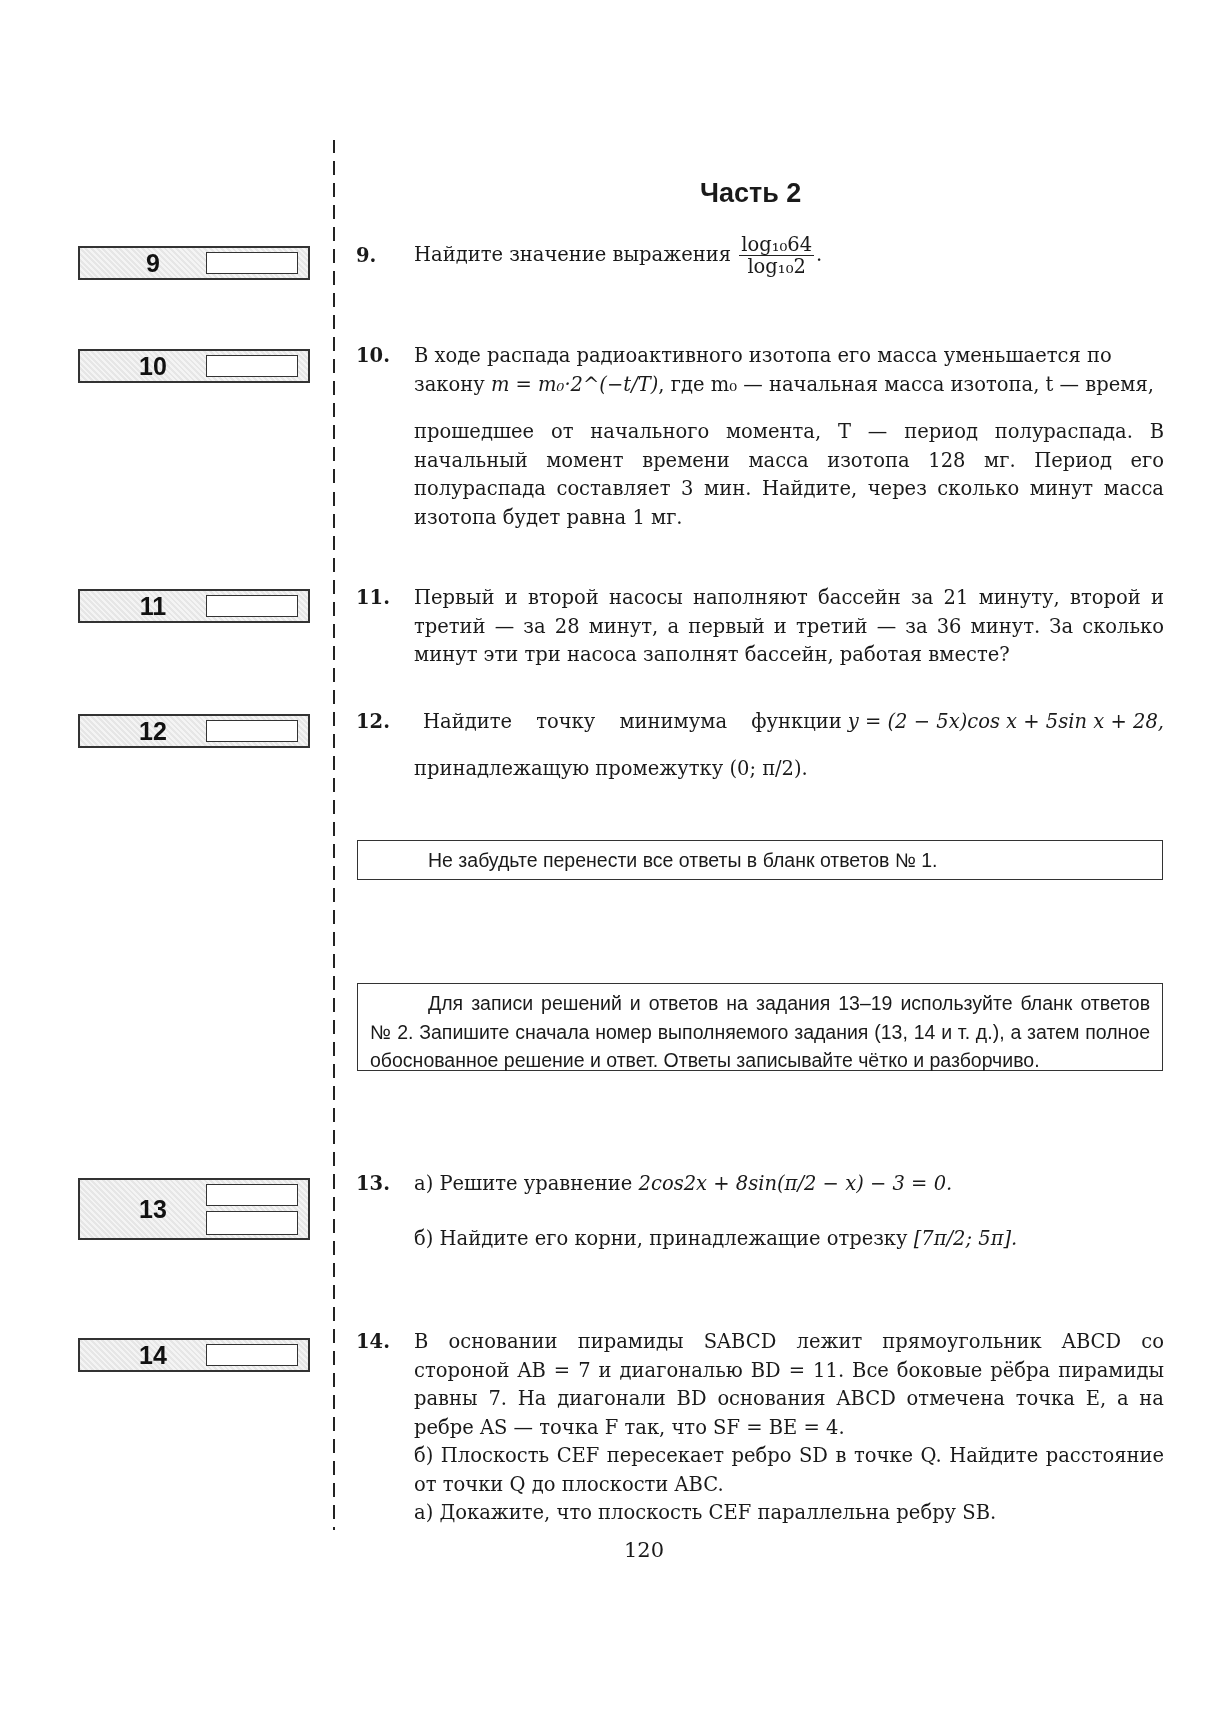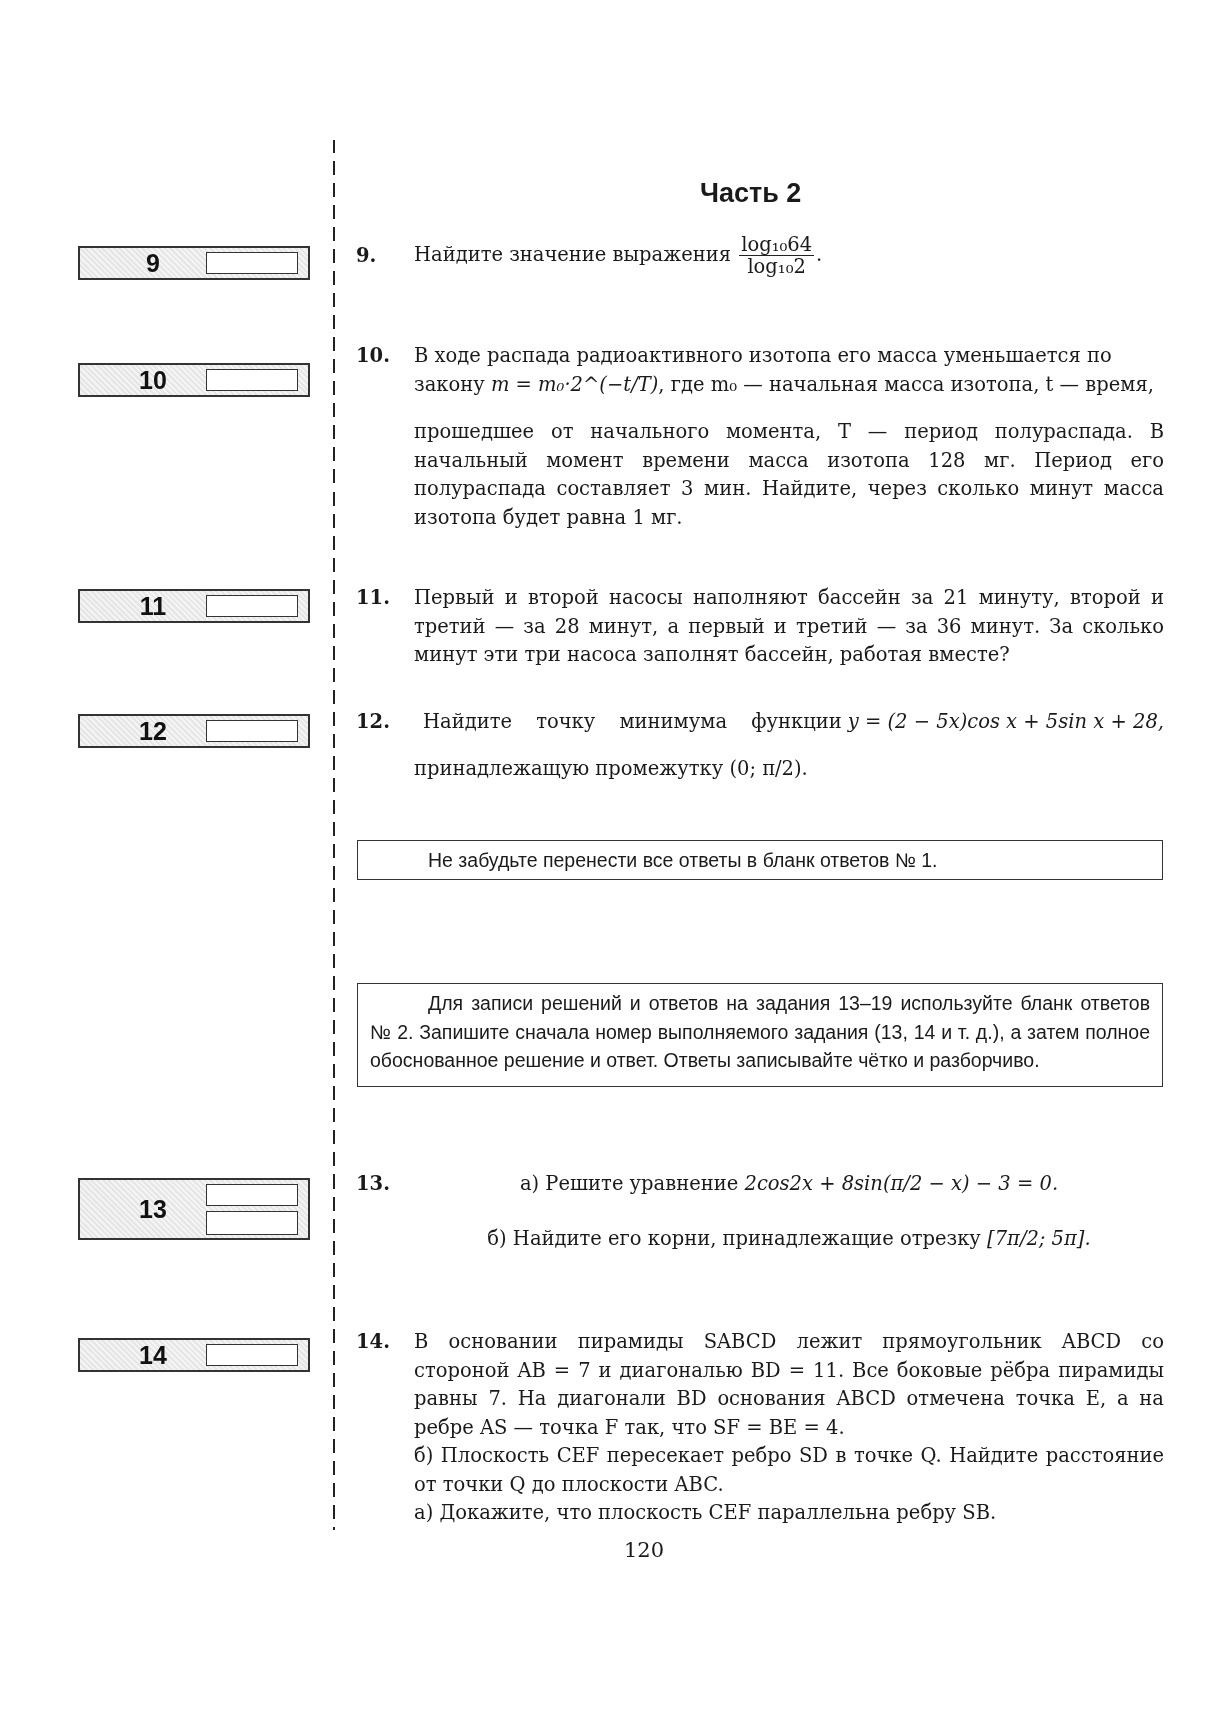--- a/index.html
+++ b/index.html
@@ -44,35 +44,35 @@
   i.v { font-style: italic; }
   .frac { display: inline-flex; flex-direction: column; align-items: center; vertical-align: middle; line-height: 1.1; margin: 0 2px; justify-content: space-between; }
   .frac .top { border-bottom: 1.5px solid #222; padding: 0 2px; }
   .frac .bot { padding: 0 2px; }
   .notice {
     position: absolute; left: 357px; width: 806px; box-sizing: border-box;
     border: 1.5px solid #333;
     font-family: "Liberation Sans", "DejaVu Sans", sans-serif; font-size: 19.5px;
   }
   .notice1 { top: 840px; height: 40px; padding: 8px 0 0 70px; }
-  .notice2 { top: 983px; height: 104px; padding: 5px 12px 0 12px; line-height: 28.5px; text-align: justify; }
+  .notice2 { top: 983px; height: 88px; padding: 5px 12px 0 12px; line-height: 28.5px; text-align: justify; }
   .notice2 .indent { display: inline-block; width: 58px; }
   .page-num { position: absolute; left: 624px; top: 1538px; font-size: 21px; }
 </style>
 </head>
 <body>
 
 <div class="page-title">Часть 2</div>
 <div class="cut-line"></div>
 
 <div class="ans" style="top:246px">
   <div class="num">9</div>
   <div class="field"></div>
 </div>
-<div class="ans" style="top:363px">
+<div class="ans" style="top:349px">
   <div class="num">10</div>
   <div class="field"></div>
 </div>
 <div class="ans" style="top:589px">
   <div class="num">11</div>
   <div class="field"></div>
 </div>
 <div class="ans" style="top:714px">
   <div class="num">12</div>
   <div class="field"></div>
@@ -130,21 +130,21 @@
 </div>
 
 <div class="notice notice1">Не забудьте перенести все ответы в бланк ответов № 1.</div>
 
 <div class="notice notice2">
   <span class="indent"></span><span>Для записи решений и ответов на задания 13–19 используйте бланк ответов № 2. Запишите сначала номер выполняемого задания (13, 14 и т. д.), а затем полное обоснованное решение и ответ. Ответы записывайте чётко и разборчиво.</span>
 </div>
 
 <div class="task" style="top:1170px">
   <span class="tn">13.</span>
-  <div class="body" style="text-align:center">
+  <div class="body" style="text-align:left">
     <div>
       <span>а) Решите уравнение</span>
       <i class="v">2cos2x + 8sin(π/2 − x) − 3 = 0.</i>
     </div>
     <div style="margin-top:26px">
       <span>б) Найдите его корни, принадлежащие отрезку</span>
       <i class="v">[7π/2; 5π].</i>
     </div>
   </div>
 </div>

